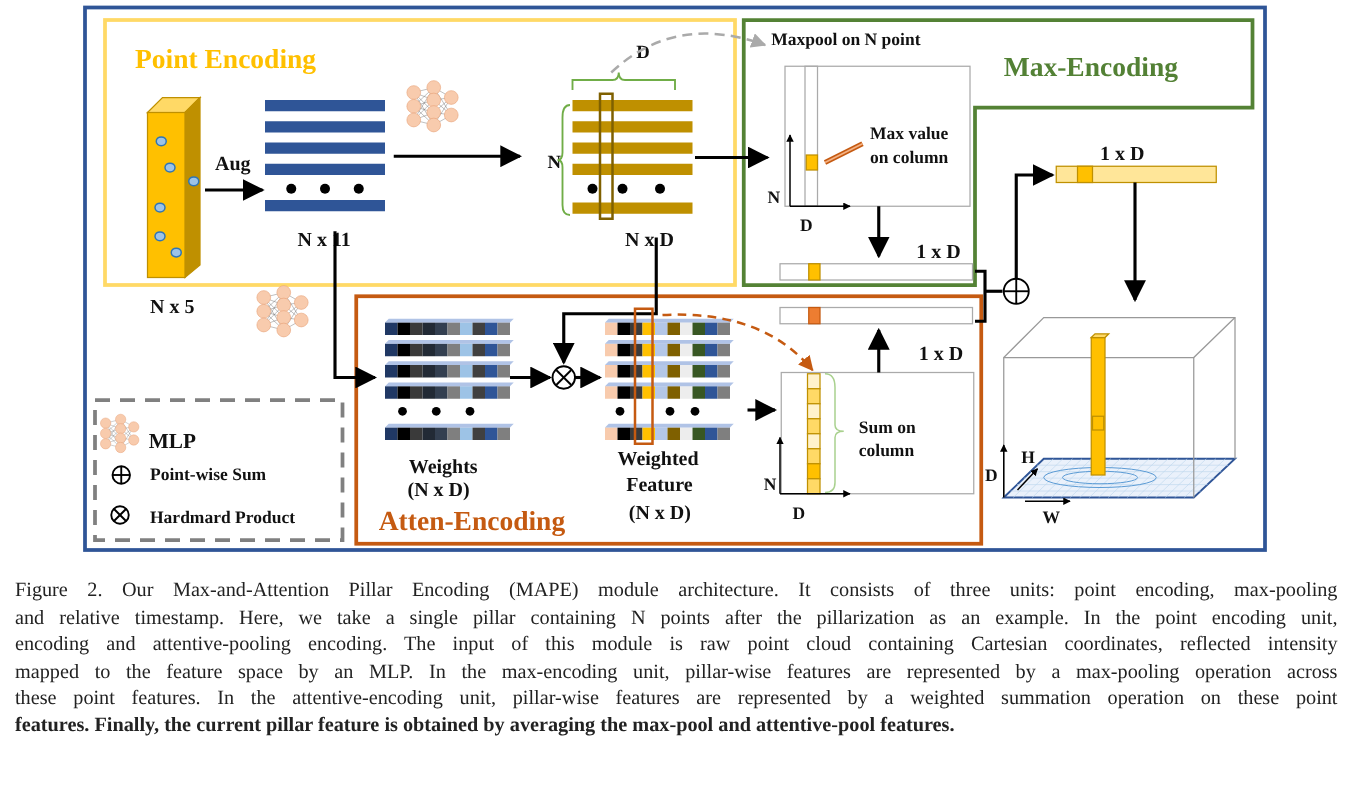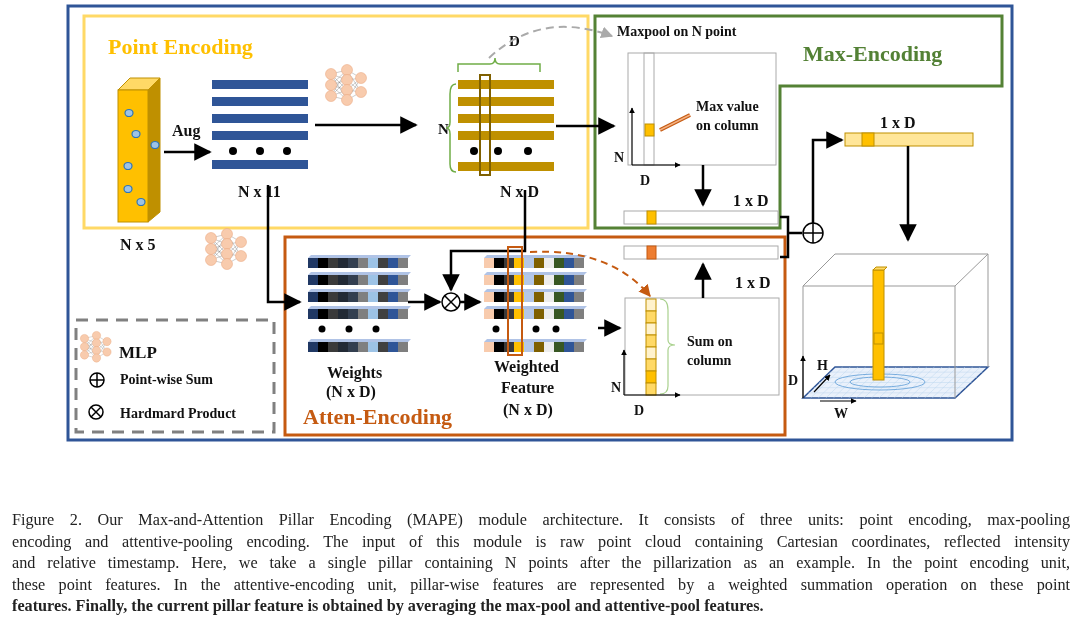--- a/index.html
+++ b/index.html
@@ -2,21 +2,21 @@
 <html><head>
 <meta charset="utf-8">
 <style>
   html, body { margin: 0; padding: 0; background: #ffffff; }
   body { width: 1080px; height: 633px; position: relative; overflow: hidden; font-family: "Liberation Serif", serif; }
   #diagram { position: absolute; left: 0; top: 0; }
   .lbl { font-family: "Liberation Serif", serif; font-weight: bold; fill: #111; }
   .caption {
     position: absolute; left: 12px; top: 462px; width: 1058px;
     font-family: "Liberation Serif", serif; font-size: 16.2px; line-height: 21.5px;
-    color: #222; text-align: justify; margin-top: 48px;
+    color: #222; text-align: justify;
   }
   .caption span.line { display: block; text-align: justify; text-align-last: justify; white-space: nowrap; }
   .caption span.line.last { text-align-last: left; font-weight: bold; }
 </style>
 </head>
 <body>
 
 <svg id="diagram" width="1080" height="460" viewBox="0 0 1080 460">
   <defs>
     <marker id="ah" viewBox="0 0 10 10" refX="9" refY="5" markerWidth="5" markerHeight="5" orient="auto">
@@ -385,17 +385,18 @@
     <text class="lbl" x="120" y="384" font-size="14">Point-wise Sum</text>
     <circle cx="96" cy="412" r="7" fill="none" stroke="#000" stroke-width="1.5"></circle>
     <line x1="91" y1="407" x2="101" y2="417" stroke="#000" stroke-width="1.5"></line>
       <line x1="101" y1="407" x2="91" y2="417" stroke="#000" stroke-width="1.5"></line>
     <text class="lbl" x="120" y="418" font-size="14">Hardmard Product</text>
   </g>
 </svg>
 
 <div class="caption">
   <span class="line">Figure 2. Our Max-and-Attention Pillar Encoding (MAPE) module architecture.  It consists of three units:  point encoding, max-pooling</span>
+  <span class="line">and relative timestamp. Here, we take a single pillar containing N points after the pillarization as an example. In the point encoding unit,</span>
   <span class="line">encoding and attentive-pooling encoding. The input of this module is raw point cloud containing Cartesian coordinates, reflected intensity</span>
-  <span class="line">and relative timestamp. Here, we take a single pillar containing N points after the pillarization as an example. In the point encoding unit,</span>
+  <span class="line">mapped to the feature space by an MLP. In the max-encoding unit, pillar-wise features are represented by a max-pooling operation across</span>
   <span class="line">these point features. In the attentive-encoding unit, pillar-wise features are represented by a weighted summation operation on these point</span>
   <span class="line last">features. Finally, the current pillar feature is obtained by averaging the max-pool and attentive-pool features.</span>
 </div>
 
 </body></html>

